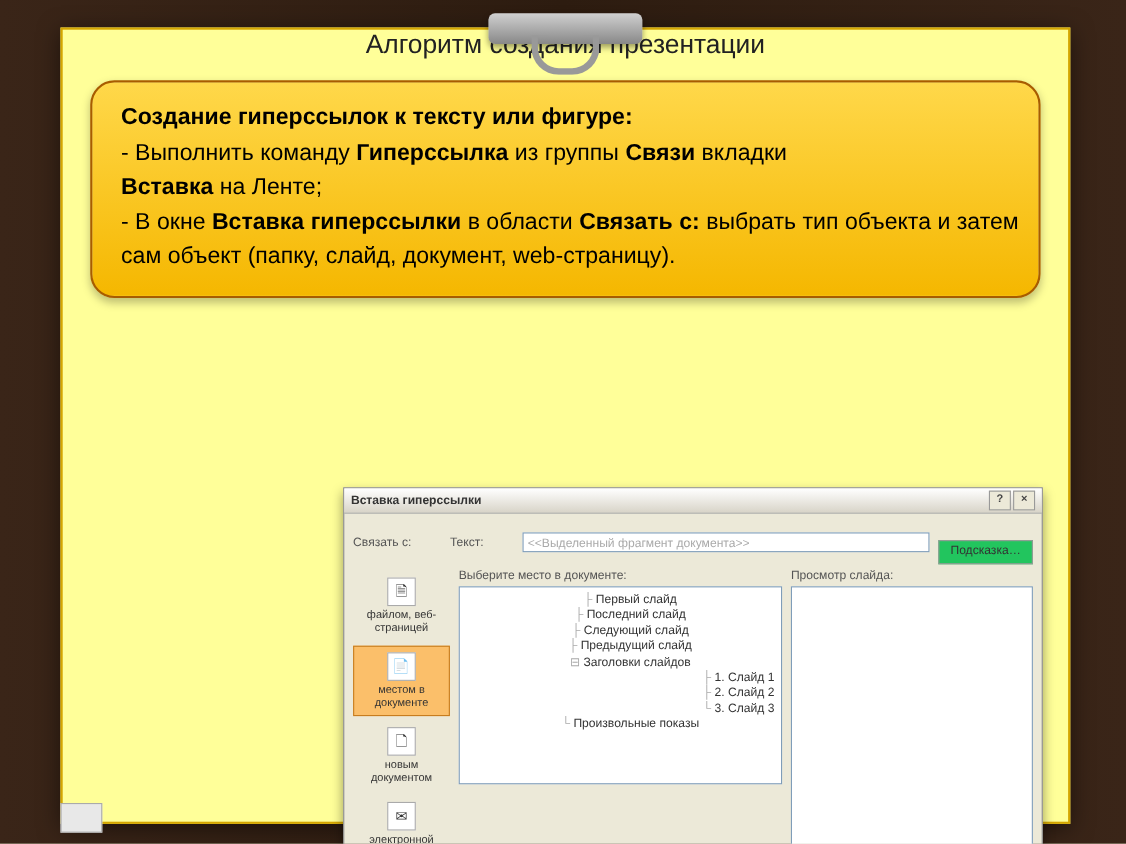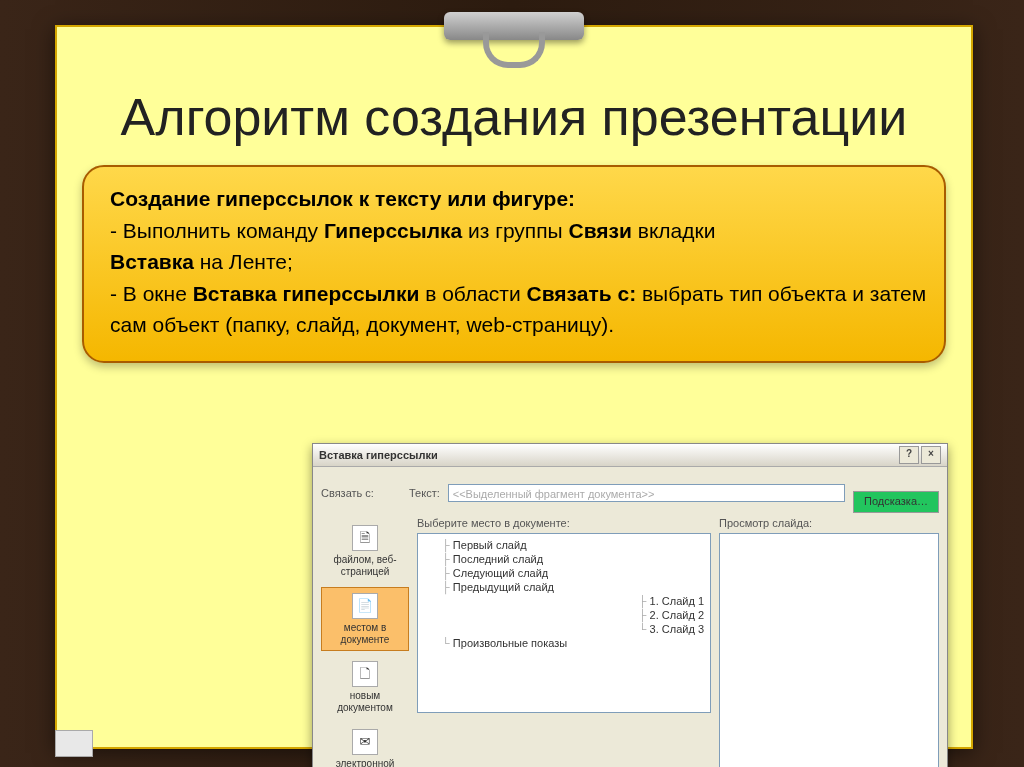--- a/index.html
+++ b/index.html
@@ -45,23 +45,22 @@
     transform:translateX(-50%);
     width:50px;
     height:30px;
     border: 6px solid #999;
     border-top:none;
     border-radius: 0 0 25px 25px;
     background: transparent;
   }
   .title {
     text-align: center;
-    font-size: 52px;
+    font-size: 24px;
     color: #222;
-    margin-top: 60px;
   }
   .content-box {
     margin: 18px 25px 0 25px;
     background: linear-gradient(180deg,#ffd84a,#f5b700);
     border: 2px solid #a85c00;
     border-radius: 22px;
     padding: 16px 15px 20px 26px;
     box-shadow: 0 4px 8px rgba(0,0,0,0.25);
     font-size: 21px;
     line-height: 1.5;
@@ -118,20 +117,21 @@
   .textbox {
     flex:1;
     height:18px;
     background:#fff;
     border:1px solid #7f9db9;
     color:#aaa;
     padding:0 4px;
     font-size:11px;
     line-height:18px;
     box-sizing:border-box;
+    margin-left:27px;
   }
   .btn {
     height:20px;
     background:#22c55e;
     border:1px solid #999;
     padding:0 10px;
     font-size:11px;
     color:#333;
     cursor:pointer;
     line-height:18px;
@@ -179,21 +179,21 @@
   .tree {
     height:170px;
     background:#fff;
     border:1px solid #7f9db9;
     padding:4px 6px;
     font-size:11px;
     color:#333;
     overflow:auto;
   }
   .tree .node { padding:1px 0; }
-  .tree .sub1 { padding-left:18px; }
+  .tree .sub1 { padding-left:18px;text-align:center; }
   .tree .sub2 { padding-left:36px;text-align:right; }
   .tree .connector { color:#aaa; }
   .right-col {
     width:220px;
     display:flex;
     flex-direction:column;
   }
   .preview {
     flex:1;
     background:#fff;
@@ -279,20 +279,21 @@
           </div>
         </div>
 
         <div class="mid-col">
           <div class="tree-lbl">Выберите место в документе:</div>
           <div class="tree">
             <div class="node sub1"><span class="connector">├ </span><span>Первый слайд</span></div>
             <div class="node sub1"><span class="connector">├ </span><span>Последний слайд</span></div>
             <div class="node sub1"><span class="connector">├ </span><span>Следующий слайд</span></div>
             <div class="node sub1"><span class="connector">├ </span><span>Предыдущий слайд</span></div>
+            <div class="node sub1"><span class="connector">⊟ </span><span>Заголовки слайдов</span></div>
             <div class="node sub2"><span class="connector">├ </span><span>1. Слайд 1</span></div>
             <div class="node sub2"><span class="connector">├ </span><span>2. Слайд 2</span></div>
             <div class="node sub2"><span class="connector">└ </span><span>3. Слайд 3</span></div>
             <div class="node sub1"><span class="connector">└ </span><span>Произвольные показы</span></div>
           </div>
         </div>
 
         <div class="right-col">
           <div class="tree-lbl">Просмотр слайда:</div>
           <div class="preview"></div>

